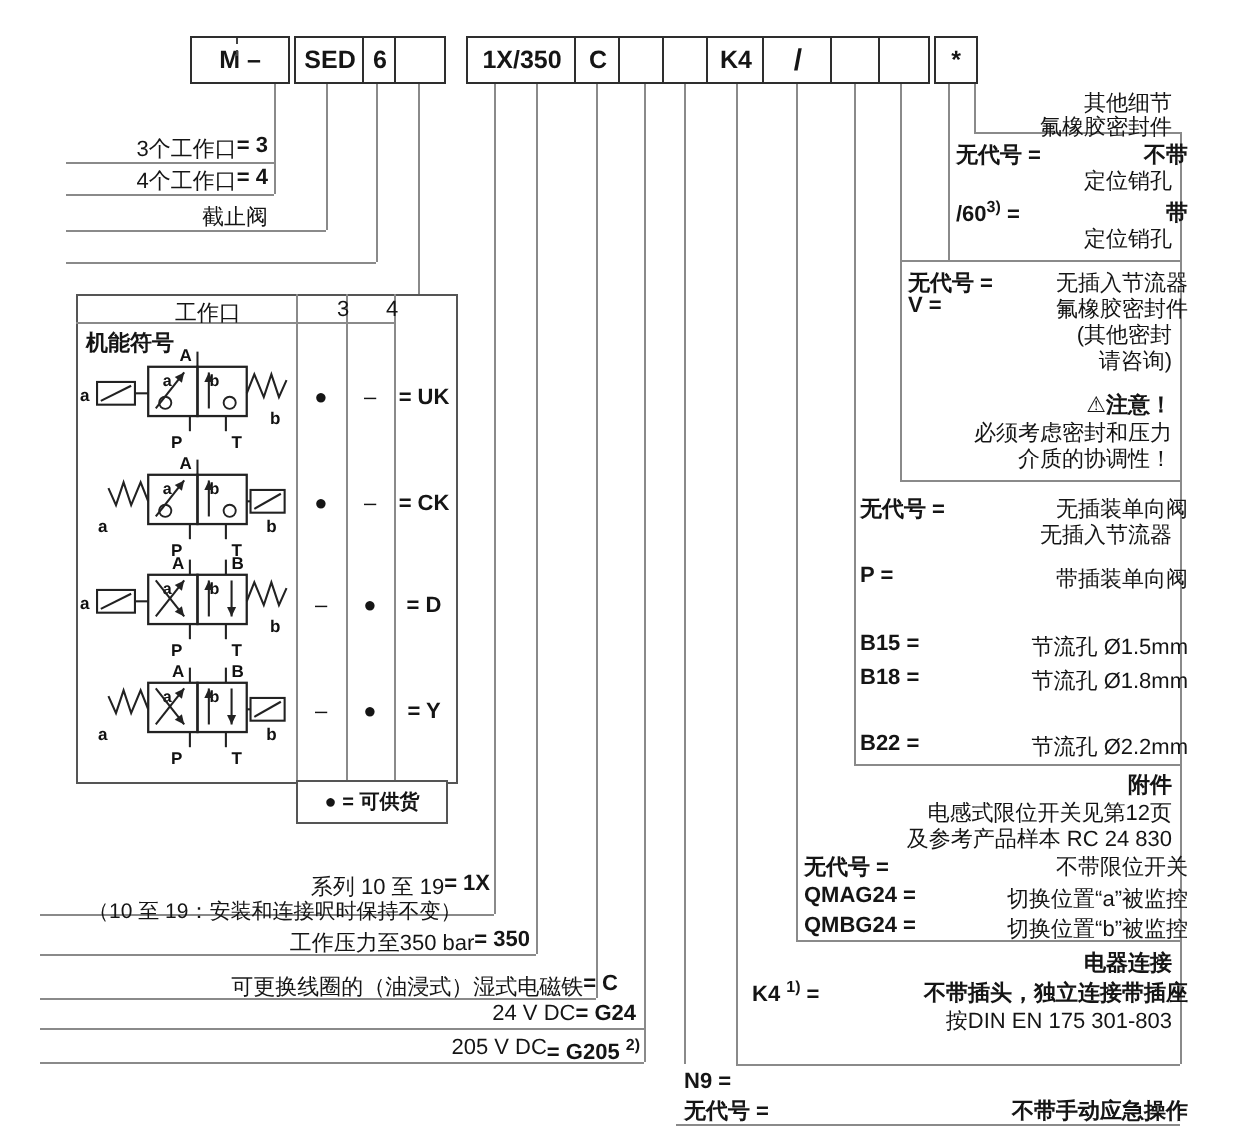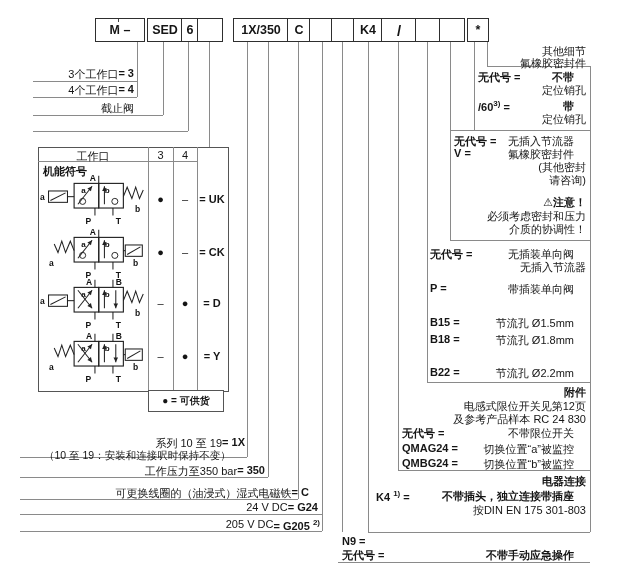--- a/index.html
+++ b/index.html
@@ -6,25 +6,25 @@
   #page{position:relative;width:626px;height:566px;background:#fff;overflow:hidden;
         font-family:"Liberation Sans","DejaVu Sans",sans-serif;color:#151515;}
   .box{position:absolute;top:18px;height:22px;border:1.5px solid #2e2e2e;background:#fff;
        display:flex;align-items:center;justify-content:center;font-weight:bold;font-size:12.5px;}
   .vl{position:absolute;width:0;border-left:1px solid #8a8a8a;}
   .hl{position:absolute;height:0;border-top:1px solid #8a8a8a;}
   .lrow{position:absolute;display:flex;justify-content:flex-end;font-size:11px;white-space:nowrap;}
   .sub{position:absolute;font-size:10.5px;white-space:nowrap;}
   .b{font-weight:bold;}
   .rt{position:absolute;right:40px;text-align:right;font-size:11px;white-space:nowrap;}
-  .rr{position:absolute;right:52px;display:flex;justify-content:space-between;font-size:11px;white-space:nowrap;}
+  .rr{position:absolute;right:32px;display:flex;justify-content:space-between;font-size:11px;white-space:nowrap;}
   .rr .val{text-align:right;}
   sup{font-size:8px;}
   .tbl{position:absolute;left:38px;top:147px;width:189px;height:243px;border:1.2px solid #555;}
-  .hdr{position:absolute;top:149px;font-size:11px;text-align:center;}
+  .hdr{position:absolute;top:149px;font-size:11px;text-align:center;padding-left:11px;}
   .dotc{position:absolute;text-align:center;font-size:11px;}
   .codec{position:absolute;left:197px;width:30px;text-align:center;font-weight:bold;font-size:11px;}
   .legend{position:absolute;left:148px;top:390px;width:74px;height:20px;border:1.2px solid #555;
           display:flex;align-items:center;justify-content:center;font-size:10px;font-weight:bold;background:#fff;}
   .sym{position:absolute;left:40px;width:106px;}
   .dash{position:absolute;left:118px;top:19px;height:9px;width:0;border-left:1px dashed #444;}
   svg text{font-family:"Liberation Sans","DejaVu Sans",sans-serif;}
 </style>
 </head>
 <body>

